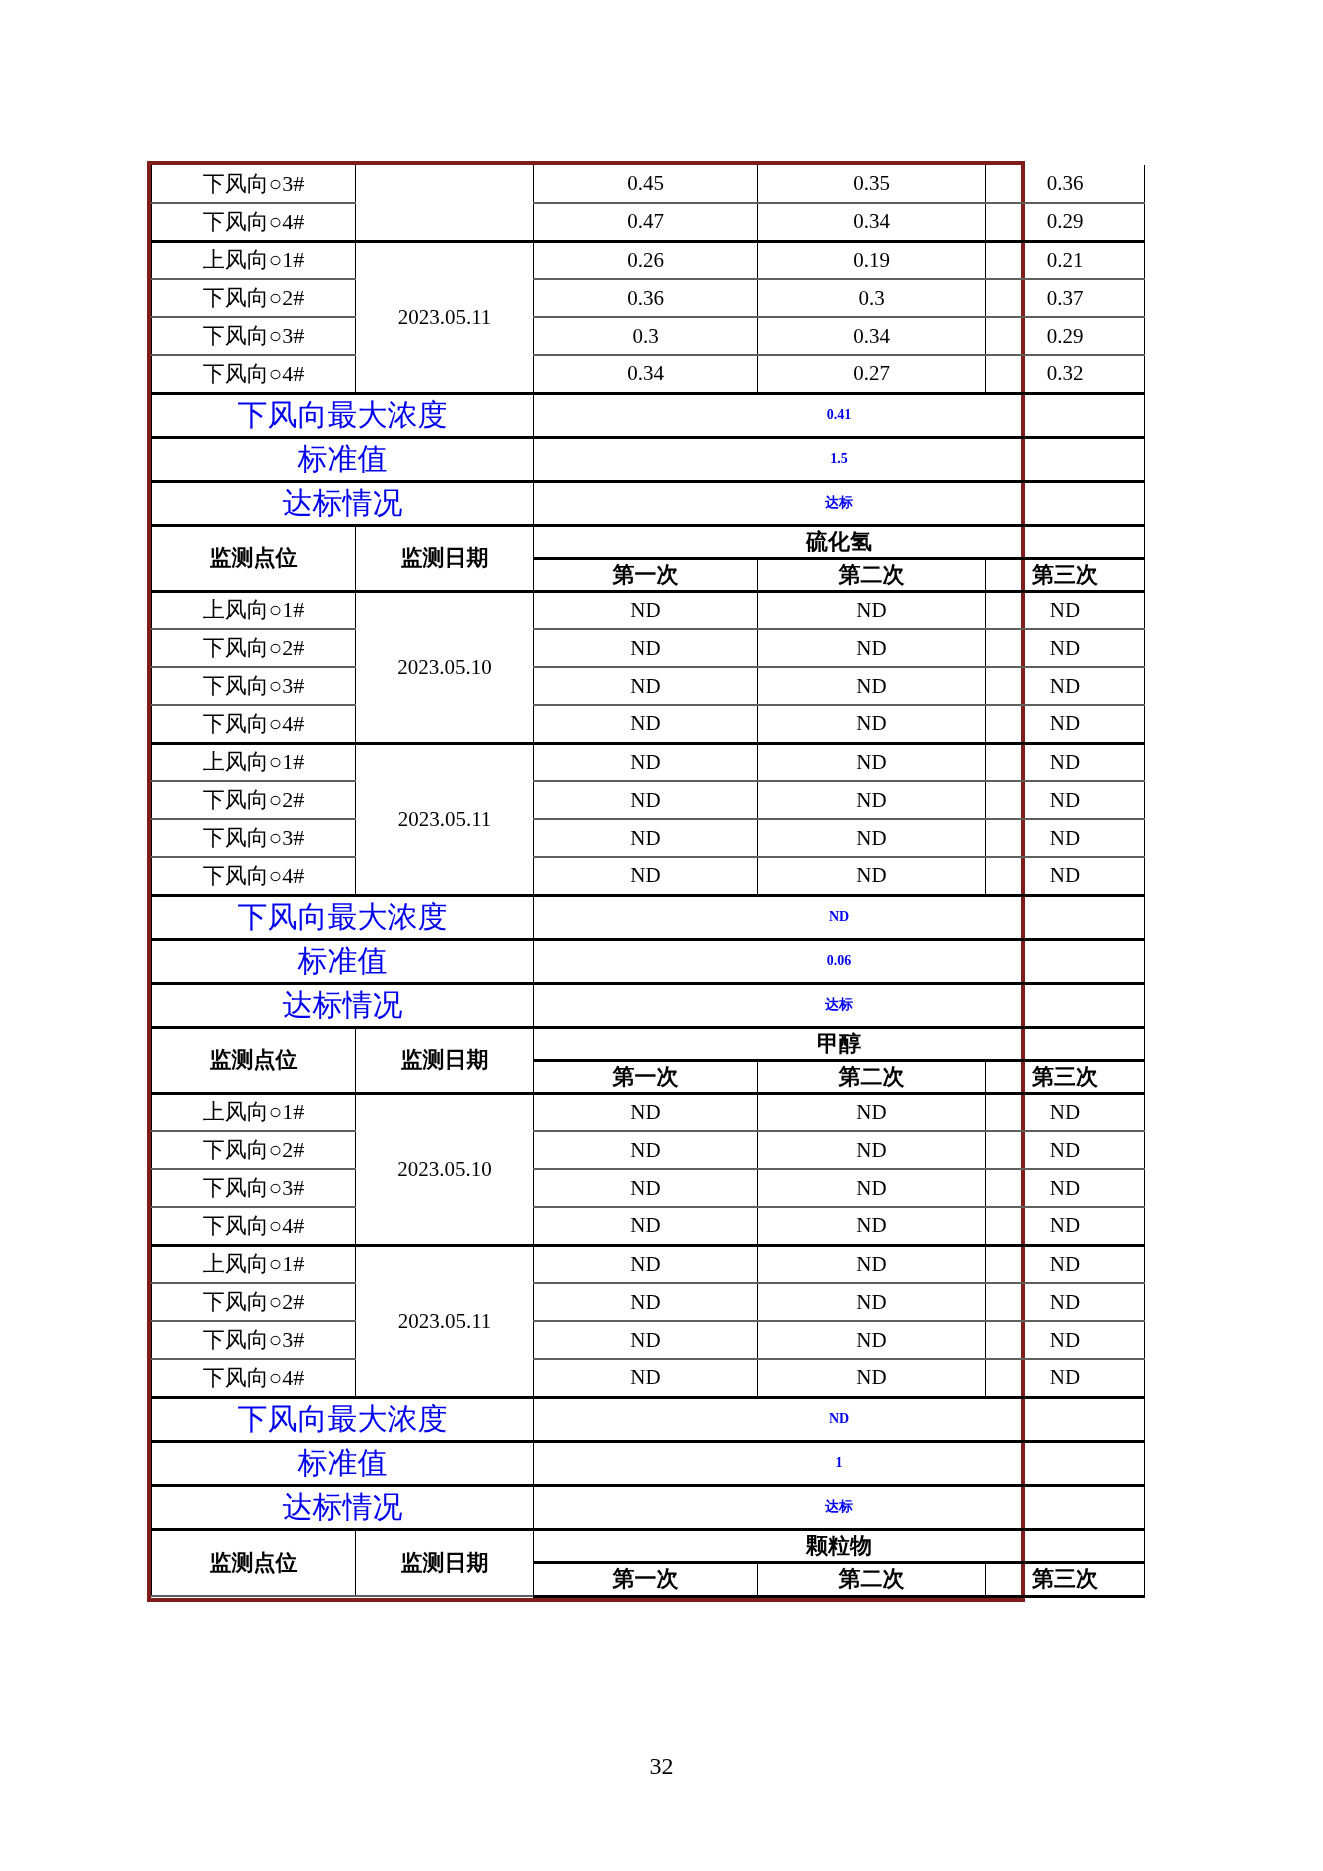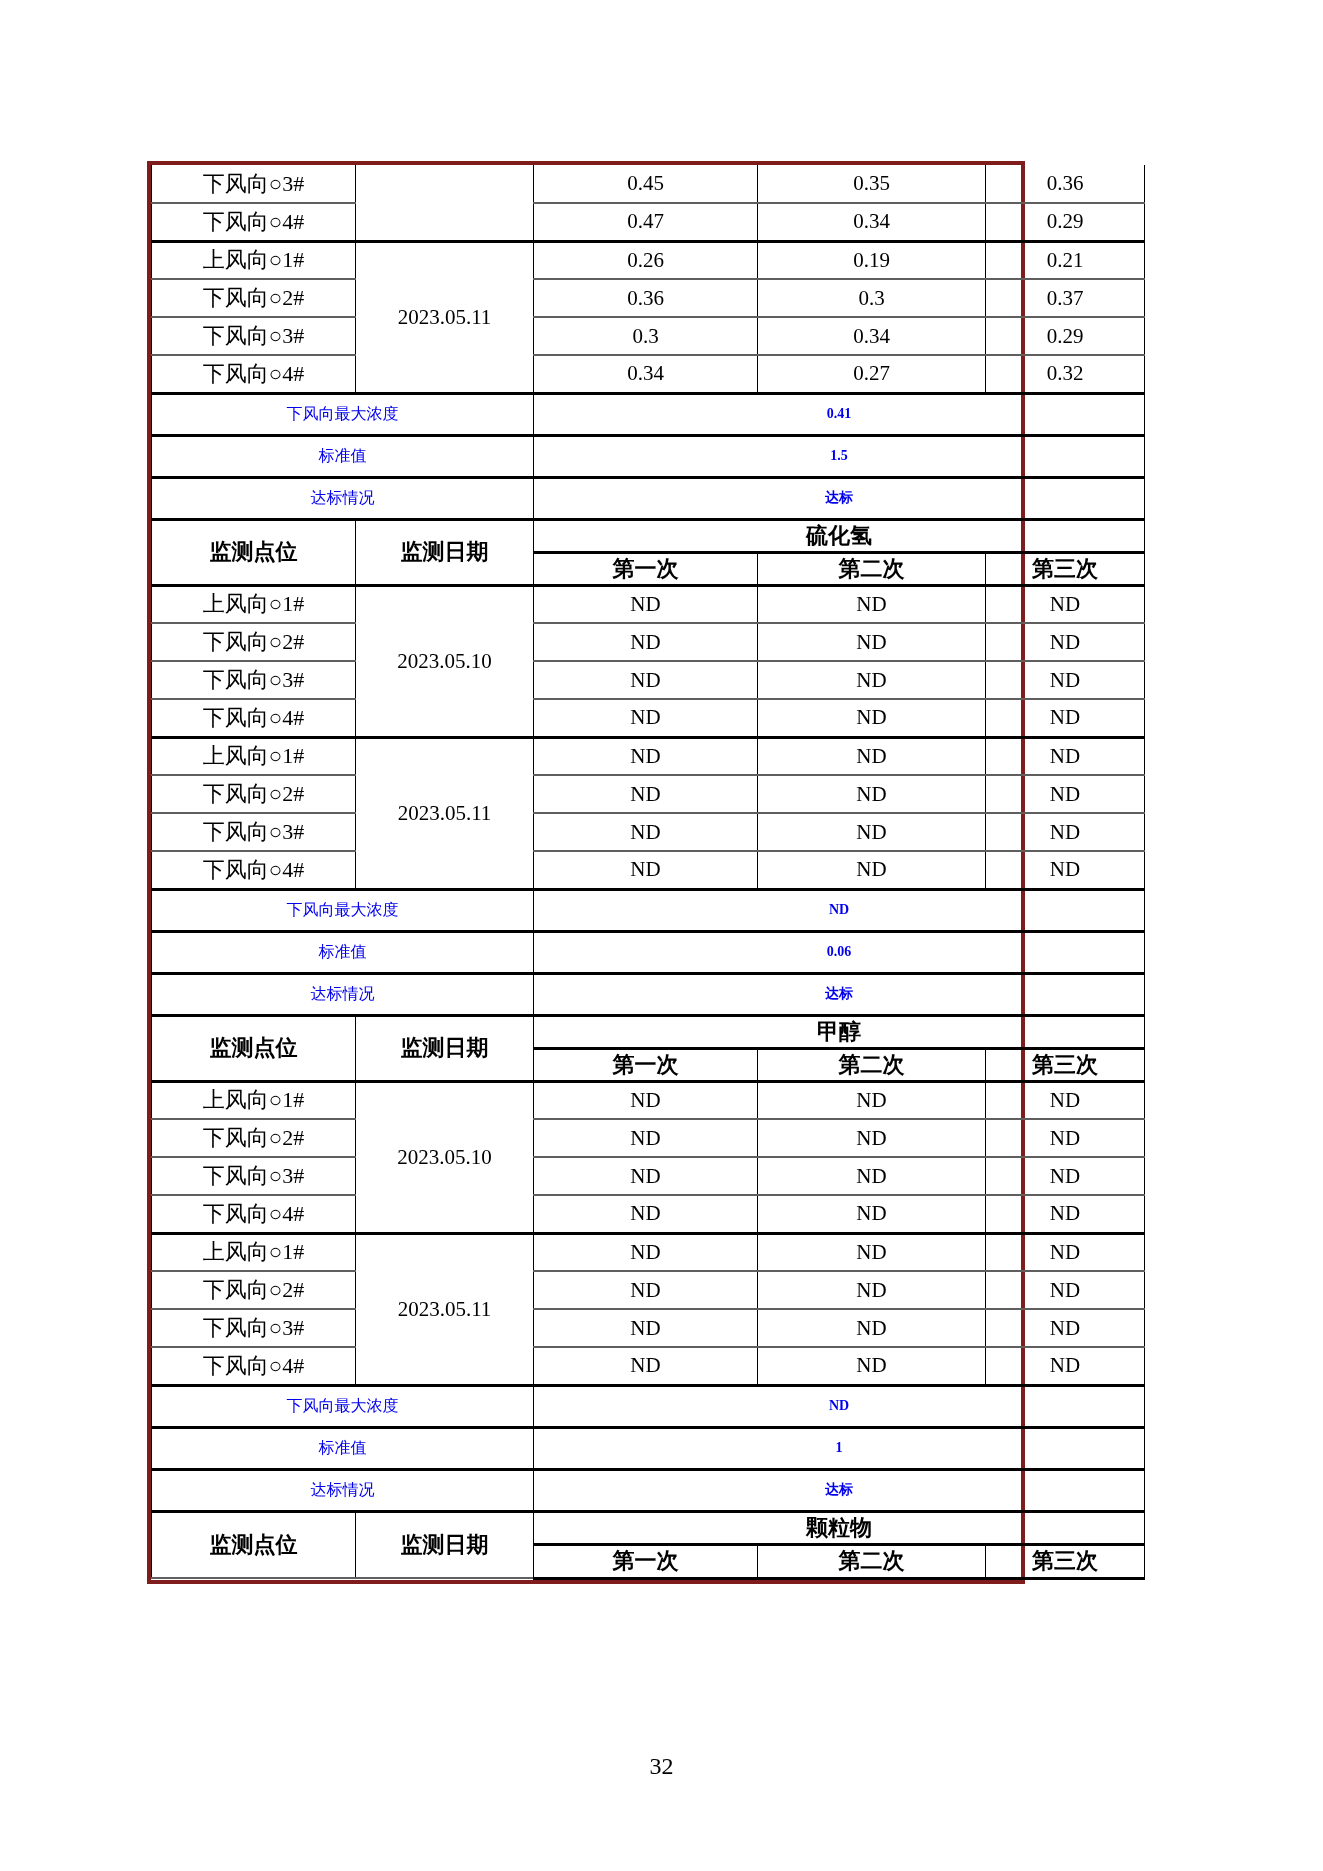--- a/index.html
+++ b/index.html
@@ -44,21 +44,21 @@
   tr.h-data { height: 38px; }
   tr.h-sum  { height: 42px; }
   tr.h-sub  { height: 27px; }
   tr.h-bot1 { height: 29px; }
   tr.h-bot2 { height: 34px; }
 
   
   .pt  { font-size: 22px; }                      
   .hd  { font-size: 22px; font-weight: bold; }   
   .num { font-size: 21px; }                      
-  .lbl { font-size: 16px; color: #0000EE; }      
+  .lbl { font-size: 30px; color: #0000EE; }      
   .sumv{ font-size: 14px; font-weight: bold; color: #0000EE; } 
 
   .page-num {
     position: absolute;
     top: 1753px; left: 0;
     width: 100%;
     text-align: center;
     font-size: 24px;
     color: #000;
   }

